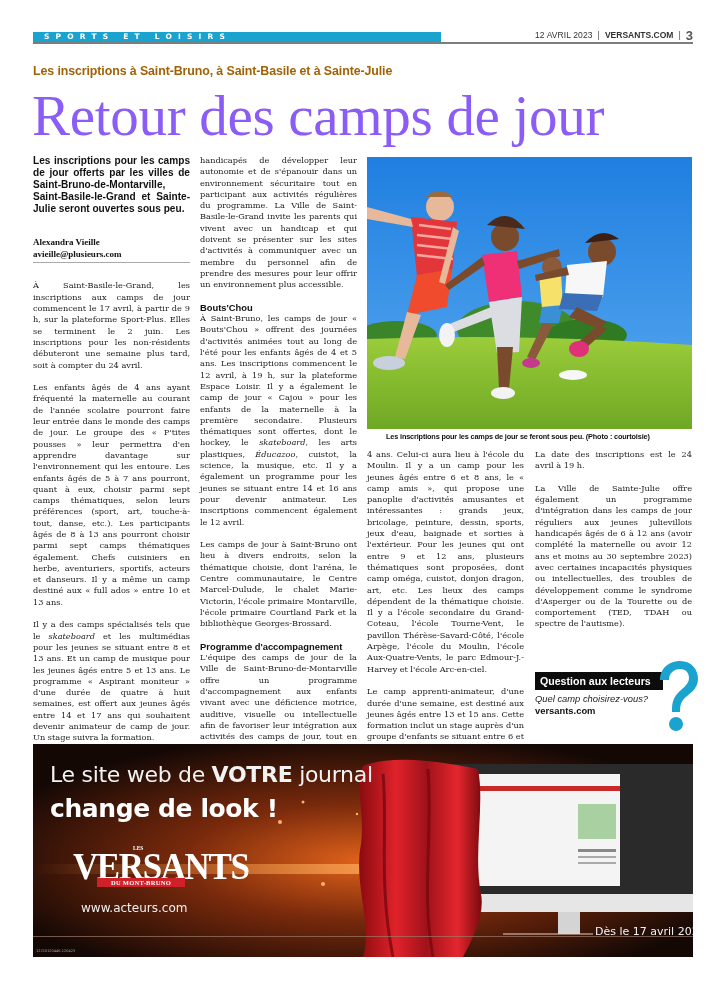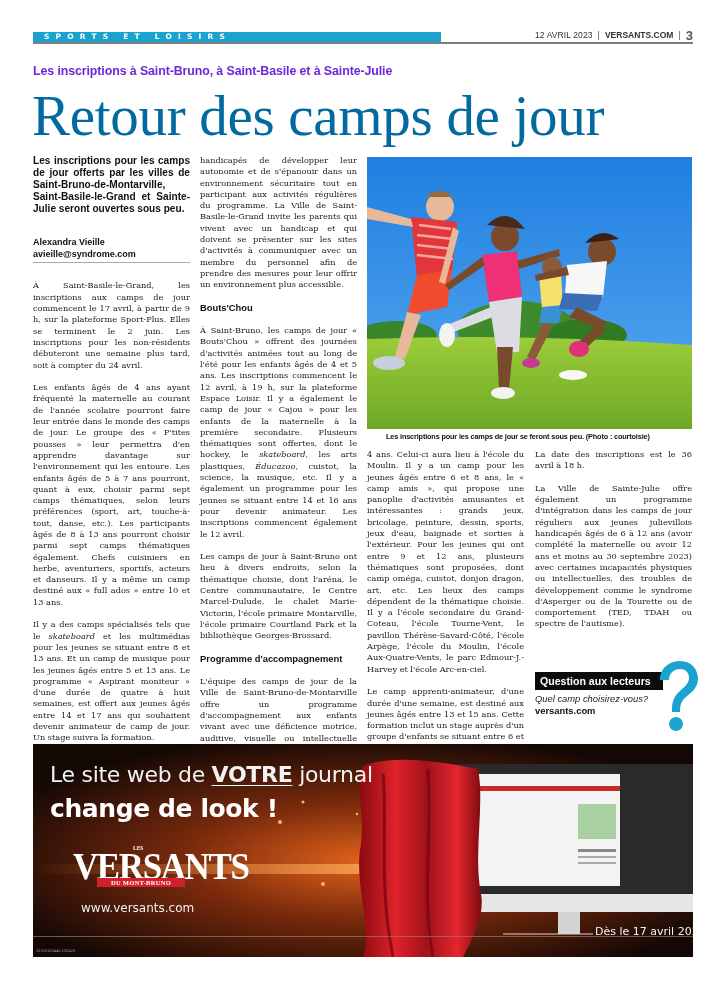--- a/index.html
+++ b/index.html
@@ -7,54 +7,54 @@
     .hdr-rule { position: absolute; left: 33px; top: 42px; width: 660px; height: 2px; background: #7d7d7d; }
     .section-band { position: absolute; left: 33px; top: 32px; width: 408px; height: 10px; background: #1ba3cf; }
     .section-label { position: absolute; left: 44px; top: 32px; height: 10px; line-height: 10px; font-family: "DejaVu Sans", sans-serif; font-weight: bold; font-size: 7.5px; letter-spacing: 6.2px; color: #ffffff; }
     .folio { position: absolute; right: 32px; top: 28px; height: 14px; display: flex; align-items: center; gap: 5px; font-family: "Liberation Sans", sans-serif; color: #333; }
     .folio .date { font-size: 8.5px; letter-spacing: 0.1px; }
     .folio .sep { font-size: 9px; color: #555; }
     .folio .site { font-size: 8.5px; font-weight: bold; }
     .folio .page { font-size: 13px; font-weight: bold; color: #555; }
 
     
-    .kicker { position: absolute; left: 33px; top: 64px; font-family: "Liberation Sans", sans-serif; font-weight: bold; font-size: 12.4px; color: #6d28d9; letter-spacing: -0.1px; }
-    .headline { position: absolute; left: 32px; top: 78px; font-family: "Liberation Serif", serif; font-size: 57px; line-height: 76px; color: #0369a1; letter-spacing: -0.3px; white-space: nowrap; }
+    .kicker { position: absolute; left: 33px; top: 64px; font-family: "Liberation Sans", sans-serif; font-weight: bold; font-size: 12.4px; color: #a16207; letter-spacing: -0.1px; }
+    .headline { position: absolute; left: 32px; top: 78px; font-family: "Liberation Serif", serif; font-size: 57px; line-height: 76px; color: #8b5cf6; letter-spacing: -0.3px; white-space: nowrap; }
 
     
     .col { position: absolute; top: 155px; font-family: "DejaVu Serif", serif; font-size: 8.2px; line-height: 11.3px; text-align: justify; color: #222; }
     .col p { margin: 0 0 11.3px 0; }
     .col1 { left: 33px; width: 157px; }
     .col2 { left: 200px; width: 157px; }
     .col3 { left: 367px; width: 157px; top: 449px; }
     .col4 { left: 535px; width: 157px; top: 449px; }
 
     .lede { font-family: "Liberation Sans", sans-serif; font-weight: bold; font-size: 10.1px; line-height: 12.1px; color: #111; margin: 0 0 22px 0; text-align: justify; }
-    .byline { font-family: Liberation Sans, sans-serif; font-weight: bold; font-size: 9px; line-height: 11.5px; color: #111; border-bottom: 1.2px solid #aaa; padding-bottom: 2px; margin-bottom: 17px; }
+    .byline { font-family: Liberation Serif, serif; font-weight: bold; font-size: 9px; line-height: 11.5px; color: #111; border-bottom: 1.2px solid #aaa; padding-bottom: 2px; margin-bottom: 17px; }
     .subhead { font-family: "Liberation Sans", sans-serif; font-weight: bold; font-size: 9.4px; line-height: 11.3px; color: #111; margin-top: 0; }
-    .subhead + p { margin-top: 12px; }
+    .subhead + p { margin-top: 0; }
     em { font-style: italic; }
 
     
     .photo { position: absolute; left: 367px; top: 157px; width: 325px; height: 272px; overflow: hidden; background: #2e86e0; }
     .photo svg { display: block; }
     .caption { position: absolute; left: 367px; top: 432px; width: 330px; font-family: "Liberation Sans", sans-serif; font-weight: bold; font-size: 7.3px; color: #111; letter-spacing: -0.15px; white-space: nowrap; padding-left: 19px; }
 
     
     .qbox { position: absolute; left: 535px; top: 672px; width: 160px; height: 60px; }
     .qbar { position: absolute; left: 0; top: 0; width: 128px; height: 18px; background: #0c0c0c; color: #fff; font-family: "Liberation Sans", sans-serif; font-weight: bold; font-size: 10.6px; line-height: 18px; padding-left: 5px; box-sizing: border-box; }
     .qask { position: absolute; left: 0; top: 21px; font-family: "Liberation Sans", sans-serif; font-style: italic; font-size: 9.4px; color: #222; }
     .qsite { position: absolute; left: 0; top: 33px; font-family: "Liberation Sans", sans-serif; font-weight: bold; font-size: 9.4px; color: #111; }
     .qmark { position: absolute; left: 117px; top: -12px; width: 48px; height: 74px; }
 
     
     .ad { position: absolute; left: 33px; top: 744px; width: 660px; height: 213px; overflow: hidden; background: #120a06; }
     .ad svg.bg { position: absolute; left: 0; top: 0; }
     .ad-line1 { position: absolute; left: 17px; top: 18px; font-family: "DejaVu Sans", sans-serif; font-size: 22px; color: #f2f2f2; white-space: nowrap; letter-spacing: -0.3px; }
-    .ad-line1 b { font-weight: bold; text-decoration: underline; text-underline-offset: 3px; text-decoration-thickness: 1px; }
+    .ad-line1 b { font-weight: bold; text-underline-offset: 3px; text-decoration-thickness: 1px; }
     .ad-line2 { position: absolute; left: 17px; top: 50px; font-family: "DejaVu Sans", sans-serif; font-weight: bold; font-size: 25px; color: #ffffff; white-space: nowrap; letter-spacing: -0.4px; }
     .logo { position: absolute; left: 40px; top: 101px; width: 140px; height: 48px; }
     .logo-les { position: absolute; left: 60px; top: 0; font-family: "Liberation Serif", serif; font-weight: bold; font-size: 5.5px; color: #fff; }
     .logo-main { position: absolute; left: 0; top: 2px; font-family: "Liberation Serif", serif; font-weight: bold; font-size: 38px; line-height: 38px; color: #ffffff; letter-spacing: -1.5px; transform: scaleX(0.92); transform-origin: left; }
     .logo-sub { position: absolute; left: 24px; top: 33px; width: 88px; height: 9px; background: #d0202a; color: #fff; font-family: "Liberation Serif", serif; font-weight: bold; font-size: 6.5px; line-height: 9px; text-align: center; letter-spacing: 0.3px; }
     .ad-url { position: absolute; left: 48px; top: 157px; font-family: "DejaVu Sans", sans-serif; font-size: 12px; color: #f0f0f0; }
     .ad-date { position: absolute; left: 562px; top: 181px; font-family: "DejaVu Sans", sans-serif; font-size: 11px; color: #f3f3f3; white-space: nowrap; }
     .ad-code { position: absolute; left: 3px; top: 205px; font-family: "DejaVu Sans", sans-serif; font-size: 3.5px; color: #aaa; }
     .ad-rule { position: absolute; left: 0; top: 192px; width: 660px; height: 1px; background: #9a7a6a; opacity: 0.7; }
   </style>
@@ -72,21 +72,21 @@
   <span class="page">3</span>
 </div>
 
 <div class="kicker">Les inscriptions à Saint-Bruno, à Saint-Basile et à Sainte-Julie</div>
 <h1 class="headline" style="margin:0;font-weight:normal;">Retour des camps de jour</h1>
 
 <div class="col col1">
   <div class="lede">Les inscriptions pour les camps de jour offerts par les villes de Saint-Bruno-de-Montarville, Saint-Basile-le-Grand et Sainte-Julie seront ouvertes sous peu.</div>
   <div class="byline">
     <div>Alexandra Vieille</div>
-    <div>avieille@syndrome.com</div>
+    <div>avieille@plusieurs.com</div>
   </div>
   <p>À Saint-Basile-le-Grand, les inscriptions aux camps de jour commencent le 17 avril, à partir de 9 h, sur la plateforme Sport-Plus. Elles se terminent le 2 juin. Les inscriptions pour les non-résidents débuteront une semaine plus tard, soit à compter du 24 avril.</p>
   <p>Les enfants âgés de 4 ans ayant fréquenté la maternelle au courant de l'année scolaire pourront faire leur entrée dans le monde des camps de jour. Le groupe des « P'tites pousses » leur permettra d'en apprendre davantage sur l'environnement qui les entoure. Les enfants âgés de 5 à 7 ans pourront, quant à eux, choisir parmi sept camps thématiques, selon leurs préférences (sport, art, touche-à-tout, danse, etc.). Les participants âgés de 8 à 13 ans pourront choisir parmi sept camps thématiques également. Chefs cuisiniers en herbe, aventuriers, sportifs, acteurs et danseurs. Il y a même un camp destiné aux « full ados » entre 10 et 13 ans.</p>
   <p><span>Il y a des camps spécialisés tels que le </span><em>skateboard</em><span> et les multimédias pour les jeunes se situant entre 8 et 13 ans. Et un camp de musique pour les jeunes âgés entre 5 et 13 ans. Le programme « Aspirant moniteur » d'une durée de quatre à huit semaines, est offert aux jeunes âgés entre 14 et 17 ans qui souhaitent devenir animateur de camp de jour. Un stage suivra la formation.</span></p>
   <p>Les camps se dérouleront au centre communautaire Lise-B.-Boisvert et au centre civique Bernard-Gagnon.</p>
   <div class="subhead">Programme d'intégration</div>
   <p style="margin-bottom:0" id="p5-part1">Un programme d'intégration a été instauré afin de permettre aux enfants</p>
 </div>
 
 <div class="col col2">
@@ -156,21 +156,21 @@
   </svg>
 </div>
 <div class="caption">Les inscriptions pour les camps de jour se feront sous peu. (Photo : courtoisie)</div>
 
 <div class="col col3">
   <p id="p9-part2">4 ans. Celui-ci aura lieu à l'école du Moulin. Il y a un camp pour les jeunes âgés entre 6 et 8 ans, le « camp amis », qui propose une panoplie d'activités amusantes et intéressantes : grands jeux, bricolage, peinture, dessin, sports, jeux d'eau, baignade et sorties à l'extérieur. Pour les jeunes qui ont entre 9 et 12 ans, plusieurs thématiques sont proposées, dont camp oméga, cuistot, donjon dragon, art, etc. Les lieux des camps dépendent de la thématique choisie. Il y a l'école secondaire du Grand-Coteau, l'école Tourne-Vent, le pavillon Thérèse-Savard-Côté, l'école Arpège, l'école du Moulin, l'école Aux-Quatre-Vents, le parc Edmour-J.-Harvey et l'école Arc-en-ciel.</p>
   <p id="p10-part1" style="margin-bottom:0">Le camp apprenti-animateur, d'une durée d'une semaine, est destiné aux jeunes âgés entre 13 et 15 ans. Cette formation inclut un stage auprès d'un groupe d'enfants se situant entre 6 et 8 ans. Un certificat sera remis à chacun</p>
 </div>
 
 <div class="col col4">
-  <p>La date des inscriptions est le 36 avril à 18 h.</p>
+  <p>La date des inscriptions est le 24 avril à 19 h.</p>
   <p>La Ville de Sainte-Julie offre également un programme d'intégration dans les camps de jour réguliers aux jeunes julievillois handicapés âgés de 6 à 12 ans (avoir complété la maternelle ou avoir 12 ans et moins au 30 septembre 2023) avec certaines incapacités physiques ou intellectuelles, des troubles de développement comme le syndrome d'Asperger ou de la Tourette ou de comportement (TED, TDAH ou spectre de l'autisme).</p>
 </div>
 
 <div class="qbox">
   <div class="qbar">Question aux lecteurs</div>
   <div class="qask">Quel camp choisirez-vous?</div>
   <div class="qsite">versants.com</div>
   <svg class="qmark" viewBox="0 0 48 74">
     <path d="M8 20 C8 6 20 1 28 1 C40 1 46 10 46 19 C46 30 36 34 31 40 C28 44 28 48 28 52 L20 52 C20 46 20 40 25 34 C30 28 37 25 37 18 C37 12 33 9 28 9 C22 9 17 13 17 20 Z" fill="#1ba3cf"></path>
     <circle cx="24" cy="64" r="7" fill="#1ba3cf"></circle>
@@ -221,17 +221,17 @@
     <path d="M395 25 C400 90 388 150 400 213" stroke="#600008" stroke-width="3" fill="none" opacity="0.5"></path>
     <line x1="470" y1="190" x2="560" y2="190" stroke="#f0d0c0" stroke-width="1"></line>
   </svg>
   <div class="ad-line1"><span>Le site web de </span><b>VOTRE</b><span> journal</span></div>
   <div class="ad-line2">change de look !</div>
   <div class="logo">
     <div class="logo-les">LES</div>
     <div class="logo-main">VERSANTS</div>
     <div class="logo-sub">DU MONT-BRUNO</div>
   </div>
-  <div class="ad-url">www.versants.com</div>
+  <div class="ad-url">www.acteurs.com</div>
   <div class="ad-rule"></div>
   <div class="ad-date">Dès le 17 avril 2023</div>
   <div class="ad-code">12210120446-120423</div>
 </div>
 
 </body></html>

